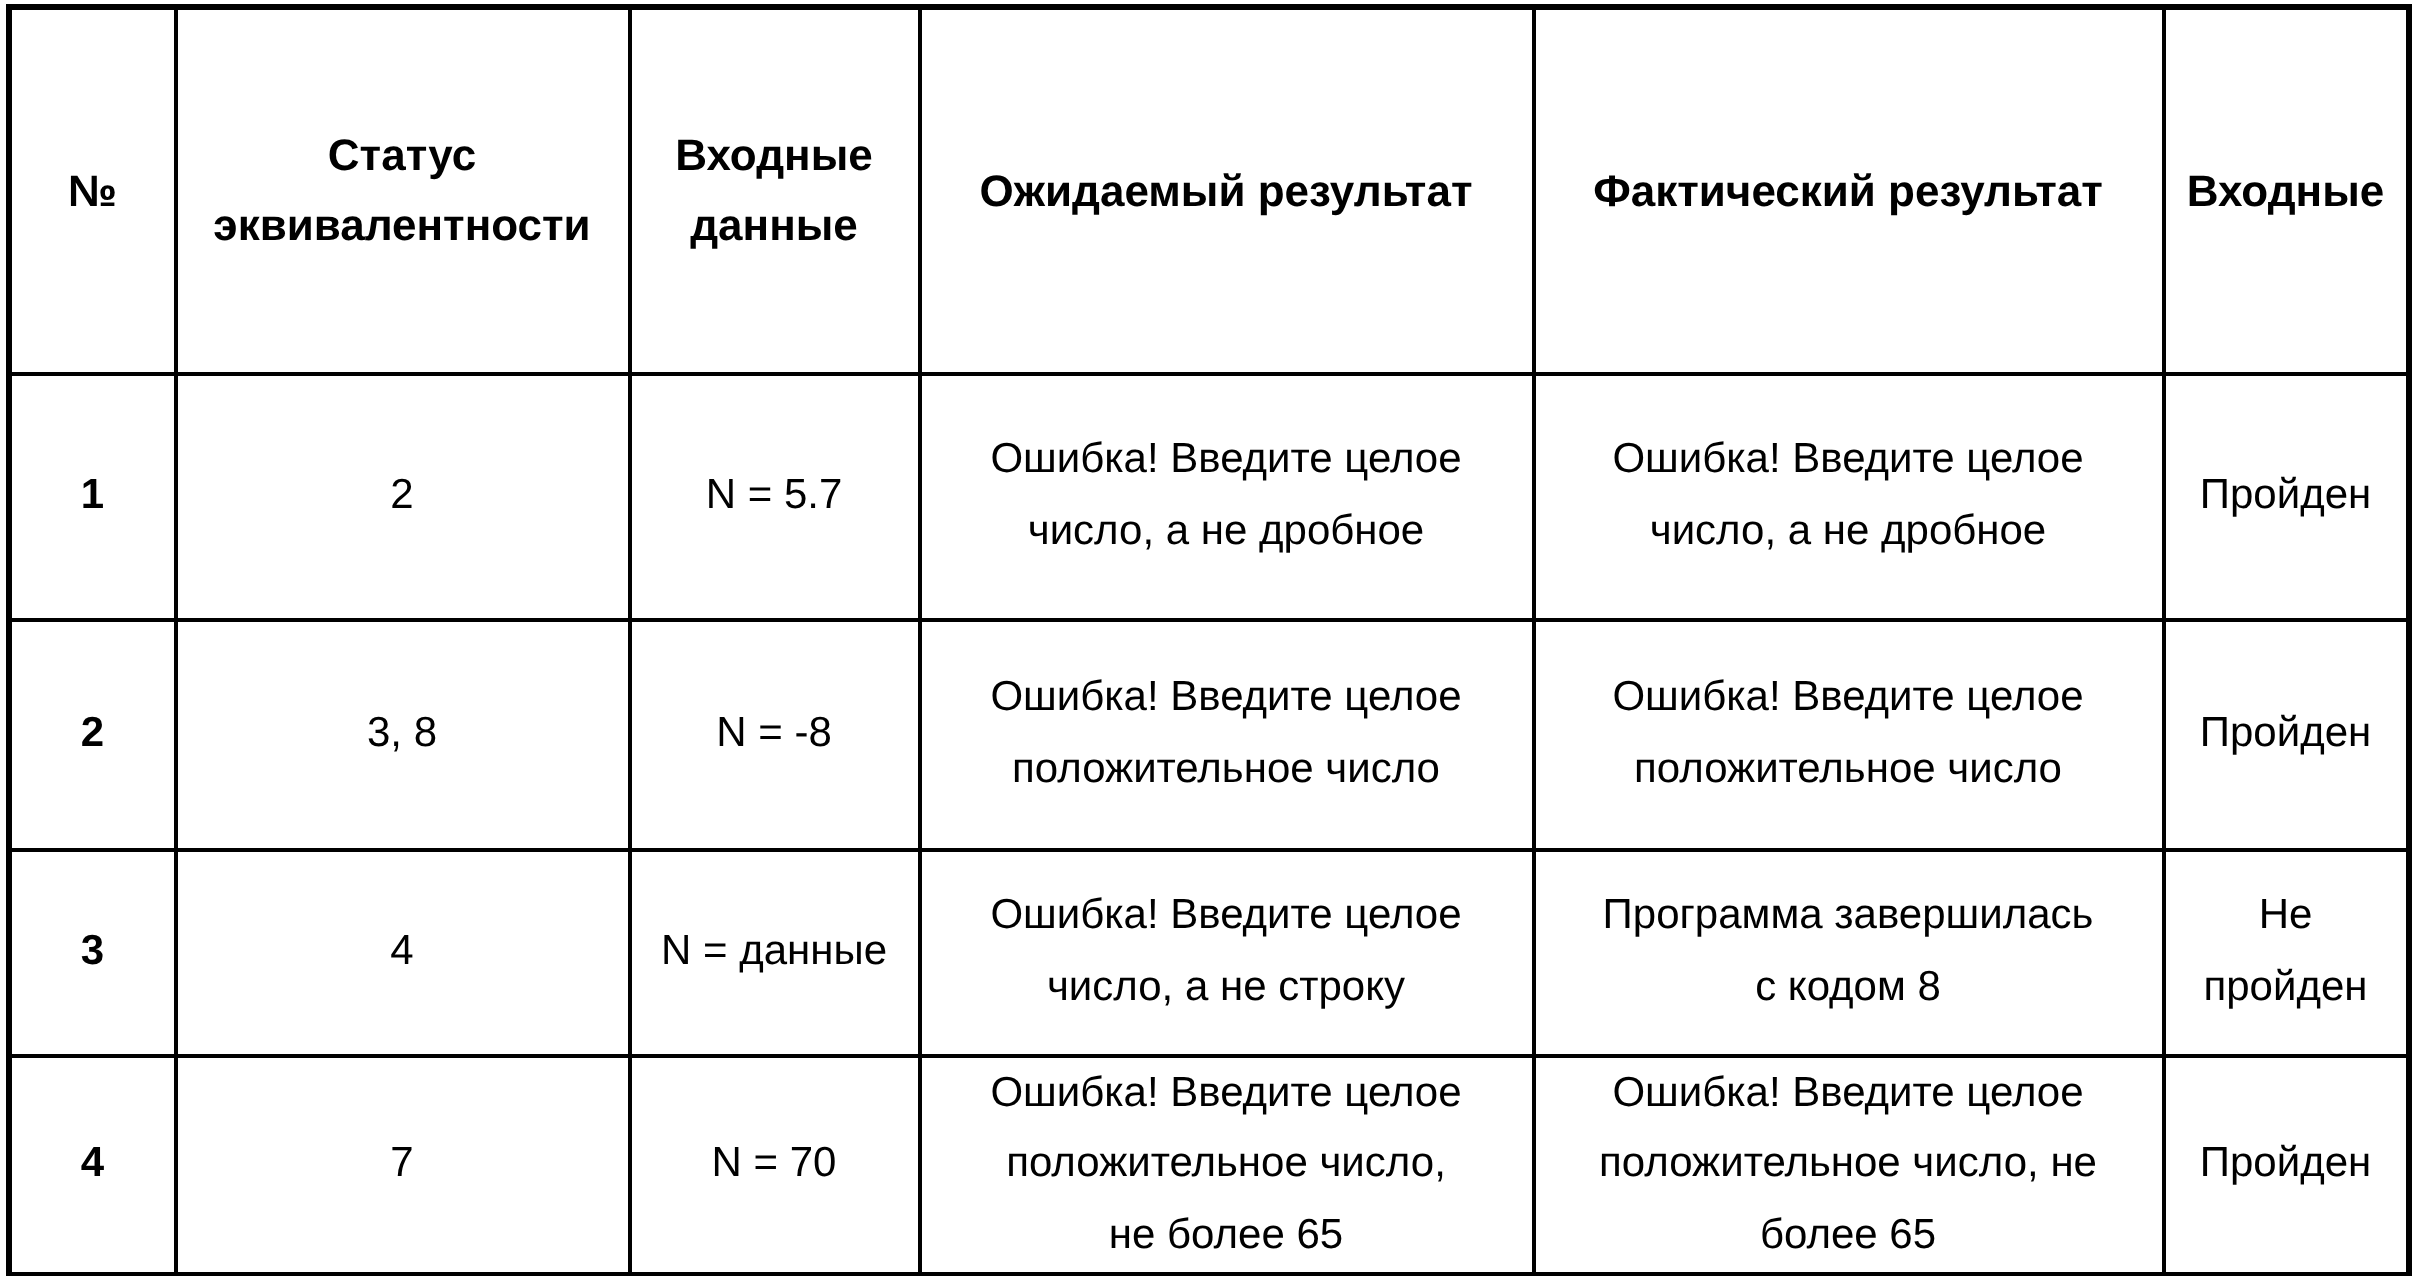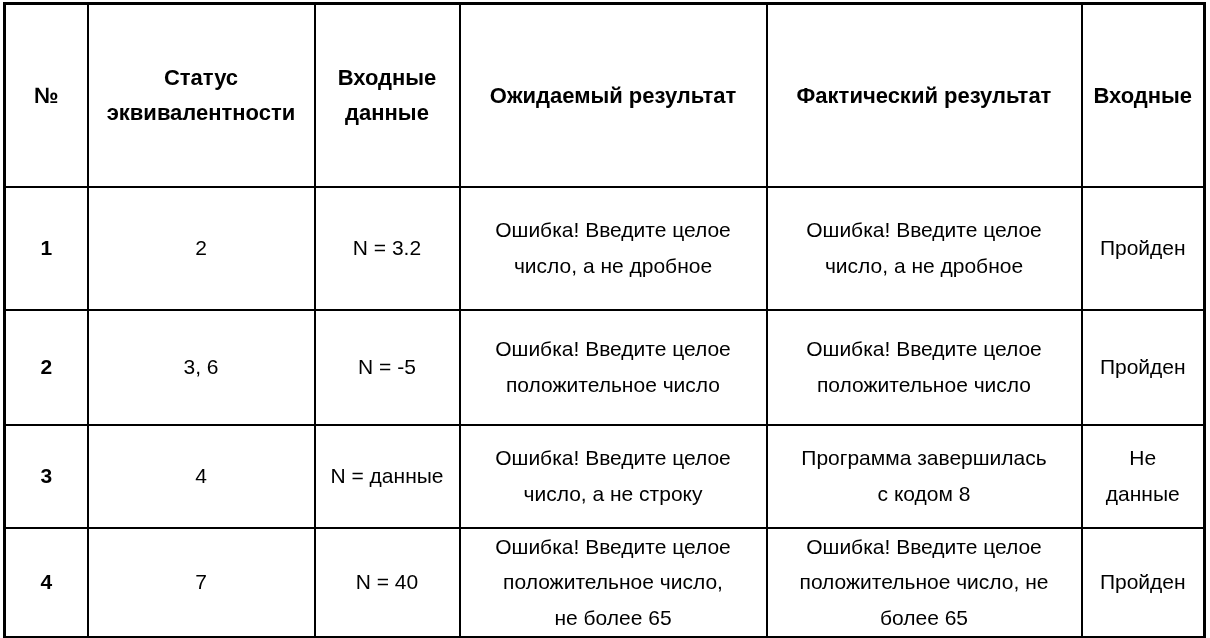--- a/index.html
+++ b/index.html
@@ -77,52 +77,52 @@
 эквивалентности</th>
       <th>Входные
 данные</th>
       <th>Ожидаемый результат</th>
       <th>Фактический результат</th>
       <th>Входные</th>
     </tr>
     <tr class="row-1">
       <td class="num-cell">1</td>
       <td>2</td>
-      <td>N = 3.2</td>
+      <td>N = 5.7</td>
       <td>Ошибка! Введите целое
 число, а не дробное</td>
       <td>Ошибка! Введите целое
 число, а не дробное</td>
       <td>Пройден</td>
     </tr>
     <tr class="row-2">
       <td class="num-cell">2</td>
-      <td>3, 6</td>
-      <td>N = -5</td>
+      <td>3, 8</td>
+      <td>N = -8</td>
       <td>Ошибка! Введите целое
 положительное число</td>
       <td>Ошибка! Введите целое
 положительное число</td>
       <td>Пройден</td>
     </tr>
     <tr class="row-3">
       <td class="num-cell">3</td>
       <td>4</td>
       <td>N = данные</td>
       <td>Ошибка! Введите целое
 число, а не строку</td>
       <td>Программа завершилась
 с кодом 8</td>
       <td>Не
-данные</td>
+пройден</td>
     </tr>
     <tr class="row-4">
       <td class="num-cell">4</td>
       <td>7</td>
-      <td>N = 40</td>
+      <td>N = 70</td>
       <td>Ошибка! Введите целое
 положительное число,
 не более 65</td>
       <td>Ошибка! Введите целое
 положительное число, не
 более 65</td>
       <td>Пройден</td>
     </tr>
   </tbody>
     </table>

